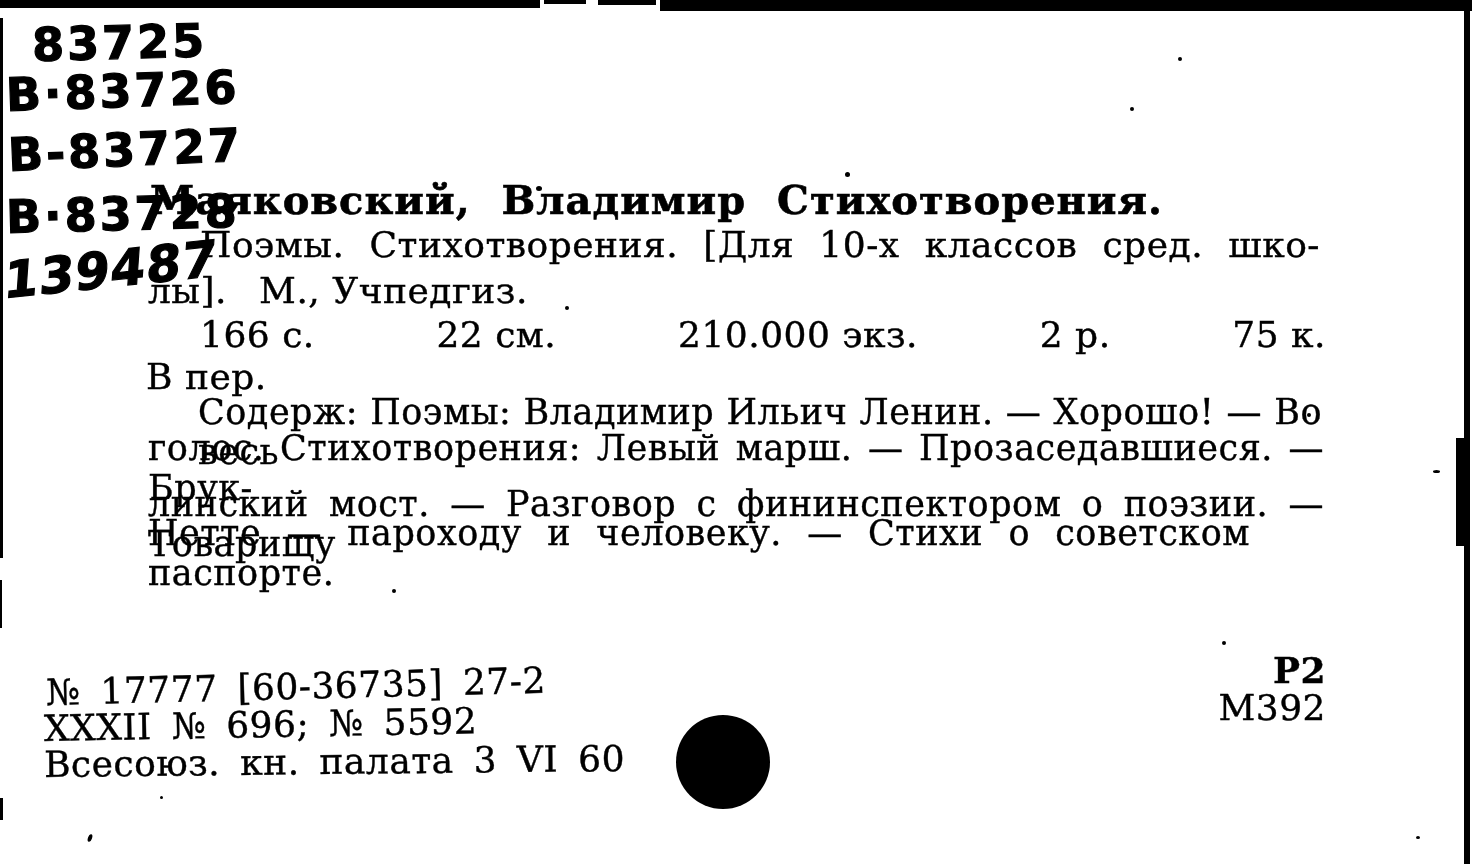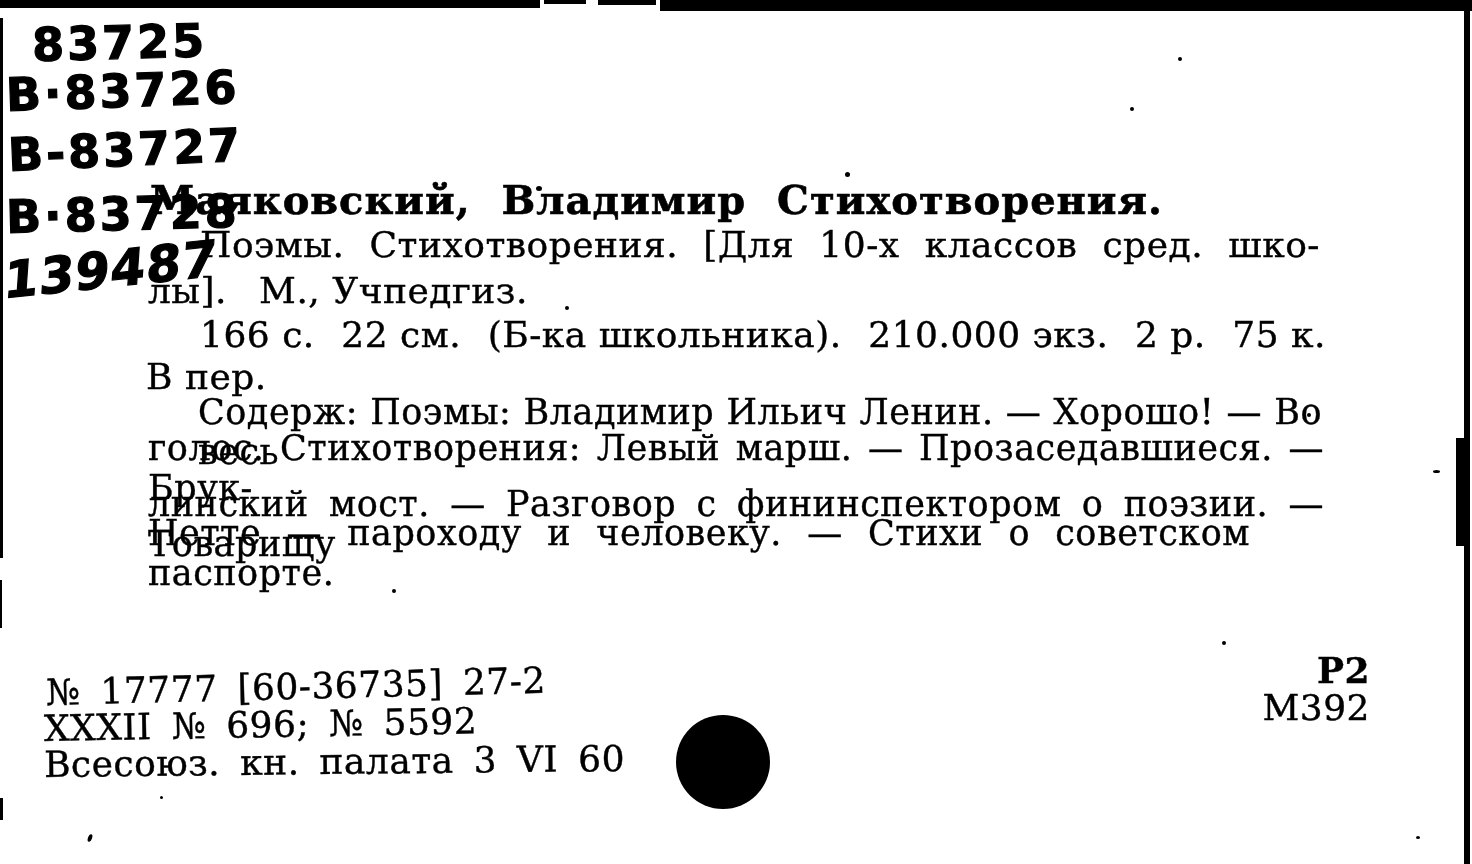--- a/index.html
+++ b/index.html
@@ -63,38 +63,37 @@
 
   <div class="typed body-line just" style="left:200px; top:224px; width:1120px;">Поэмы. Стихотворения. [Для 10-х классов сред. шко-</div>
 
   <div class="typed body-line" style="left:148px; top:270px;">
     <span>лы].</span><span style="margin-left:32px;">М., Учпедгиз.</span>
   </div>
 
   <div class="typed body-line collation-row" style="left:200px; top:314px; width:1126px;">
     <span>166 с.</span>
     <span>22 см.</span>
-    <span>(Б-ка школьника).</span>
     <span>210.000 экз.</span>
     <span>2 р.</span>
     <span>75 к.</span>
   </div>
 
   <div class="typed body-line" style="left:146px; top:356px;">В пер.</div>
 
   <div class="typed contents-line just" style="left:198px; top:392px; width:1124px;">Содерж: Поэмы: Владимир Ильич Ленин. — Хорошо! — Во весь</div>
   <div class="typed contents-line just" style="left:148px; top:428px; width:1176px;">голос. Стихотворения: Левый марш. — Прозаседавшиеся. — Брук-</div>
   <div class="typed contents-line just" style="left:148px; top:484px; width:1176px;">линский мост. — Разговор с фининспектором о поэзии. — Товарищу</div>
   <div class="typed contents-line just" style="left:148px; top:513px; width:1102px;">Нетте — пароходу и человеку. — Стихи о советском паспорте.</div>
 
   <div class="typed reg-line" style="left:46px; top:672px; transform:rotate(-1.4deg);">№ 17777 [60-36735] 27-2</div>
   <div class="typed reg-line" style="left:44px; top:708px; transform:rotate(-1deg);">XXXII № 696; № 5592</div>
   <div class="typed reg-line" style="left:44px; top:744px; transform:rotate(-0.6deg);">Всесоюз. кн. палата 3 VI 60</div>
 
-  <div class="typed class-block" style="left:1124px; top:652px; width:246px; white-space:normal;">
+  <div class="typed class-block" style="left:1080px; top:652px; width:246px; white-space:normal;">
     <div class="class-bold">Р2</div>
     <div>М392</div>
   </div>
 
   <div class="hole-punch"></div>
 
   <div class="speck" style="left:1178px; top:57px; width:4px; height:4px;"></div>
   <div class="speck" style="left:845px; top:172px; width:5px; height:5px;"></div>
   <div class="speck" style="left:536px; top:186px; width:6px; height:5px;"></div>
   <div class="speck" style="left:1130px; top:107px; width:4px; height:4px;"></div>

